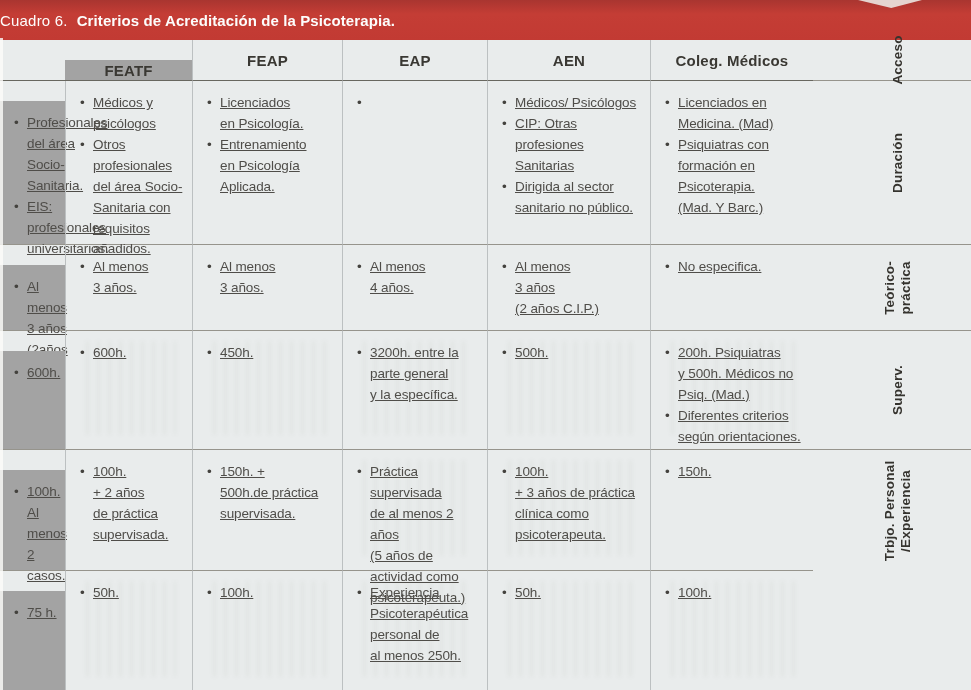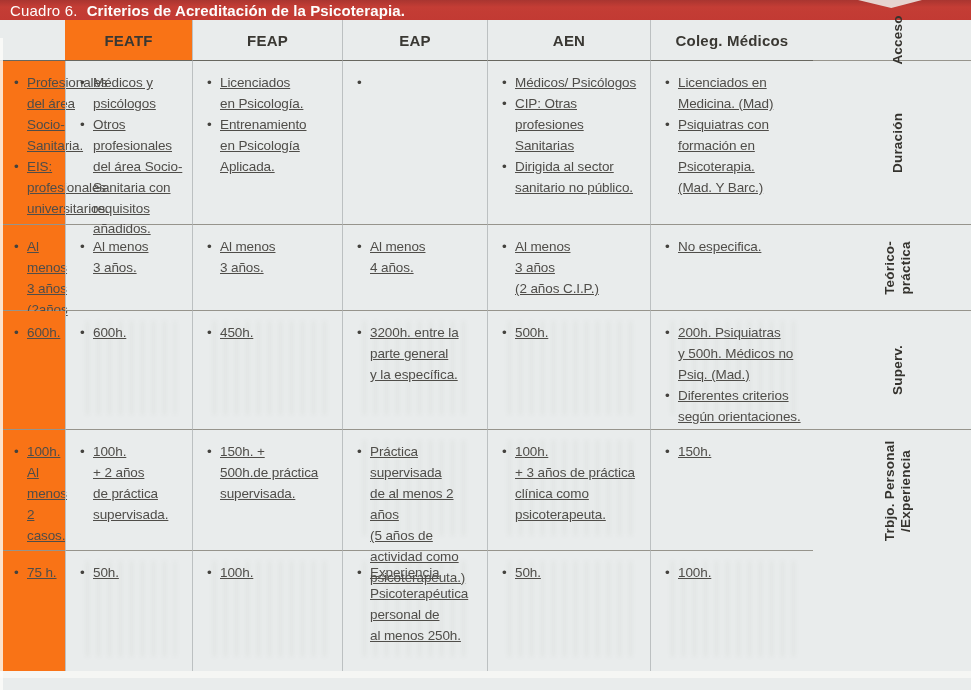--- a/index.html
+++ b/index.html
@@ -3,21 +3,21 @@
 <meta charset="utf-8">
 <style>
   html,body { margin:0; padding:0; background:#d8dadb; }
   .page {
     position:relative; width:971px; height:690px; overflow:hidden;
     background:#e9ecec; font-family:"Liberation Sans", sans-serif;
     -webkit-font-smoothing:antialiased;
   }
   
   .title-bar {
-    height:20px; display:flex; align-items:center; padding-left:10px;
+    height:40px; display:flex; align-items:center; 
     background:linear-gradient(#a93530 0%, #c43d35 35%, #c23a33 100%);
     color:#fdfdfc; font-size:15px; box-sizing:border-box;
   }
   .title-num { font-weight:400; margin-right:9px; letter-spacing:.2px; }
   .title-text { font-weight:700; letter-spacing:.1px; }
   .notch {
     position:absolute; top:0; left:858px; width:64px; height:8px;
     background:#eef0ec; clip-path:polygon(0 0,100% 0,52% 100%); opacity:.85;
   }
   .scan-edge-left {
@@ -25,21 +25,21 @@
     background:rgba(252,252,250,.8); pointer-events:none;
   }
   .bottom-strip { height:7px; background:#f5f6f4; }
   
   .grid {
     display:grid; height:651px;
     grid-template-columns:65px 127px 150px 145px 163px 163px 158px;
     grid-template-rows:41px 164px 86px 119px 121px 120px;
   }
   .cell { box-sizing:border-box; min-width:0; }
-  .hl { background:#f97316; }
+  .hl { background:#a3a3a3;margin-top:20px; }
   .vline { border-left:1px solid #bcc0c1; }
   .th {
     display:flex; align-items:center; justify-content:center;
     font-weight:700; font-size:15px; color:#3a3833; letter-spacing:.2px;
     border-bottom:1px solid #68675f;
   }
   .th-corner { border-bottom:1px solid #68675f; }
   .body-cell {
     position:relative; padding:12px 8px 4px 14px;
     font-size:13.5px; line-height:1.55; color:#4f4d49; letter-spacing:-0.1px;

